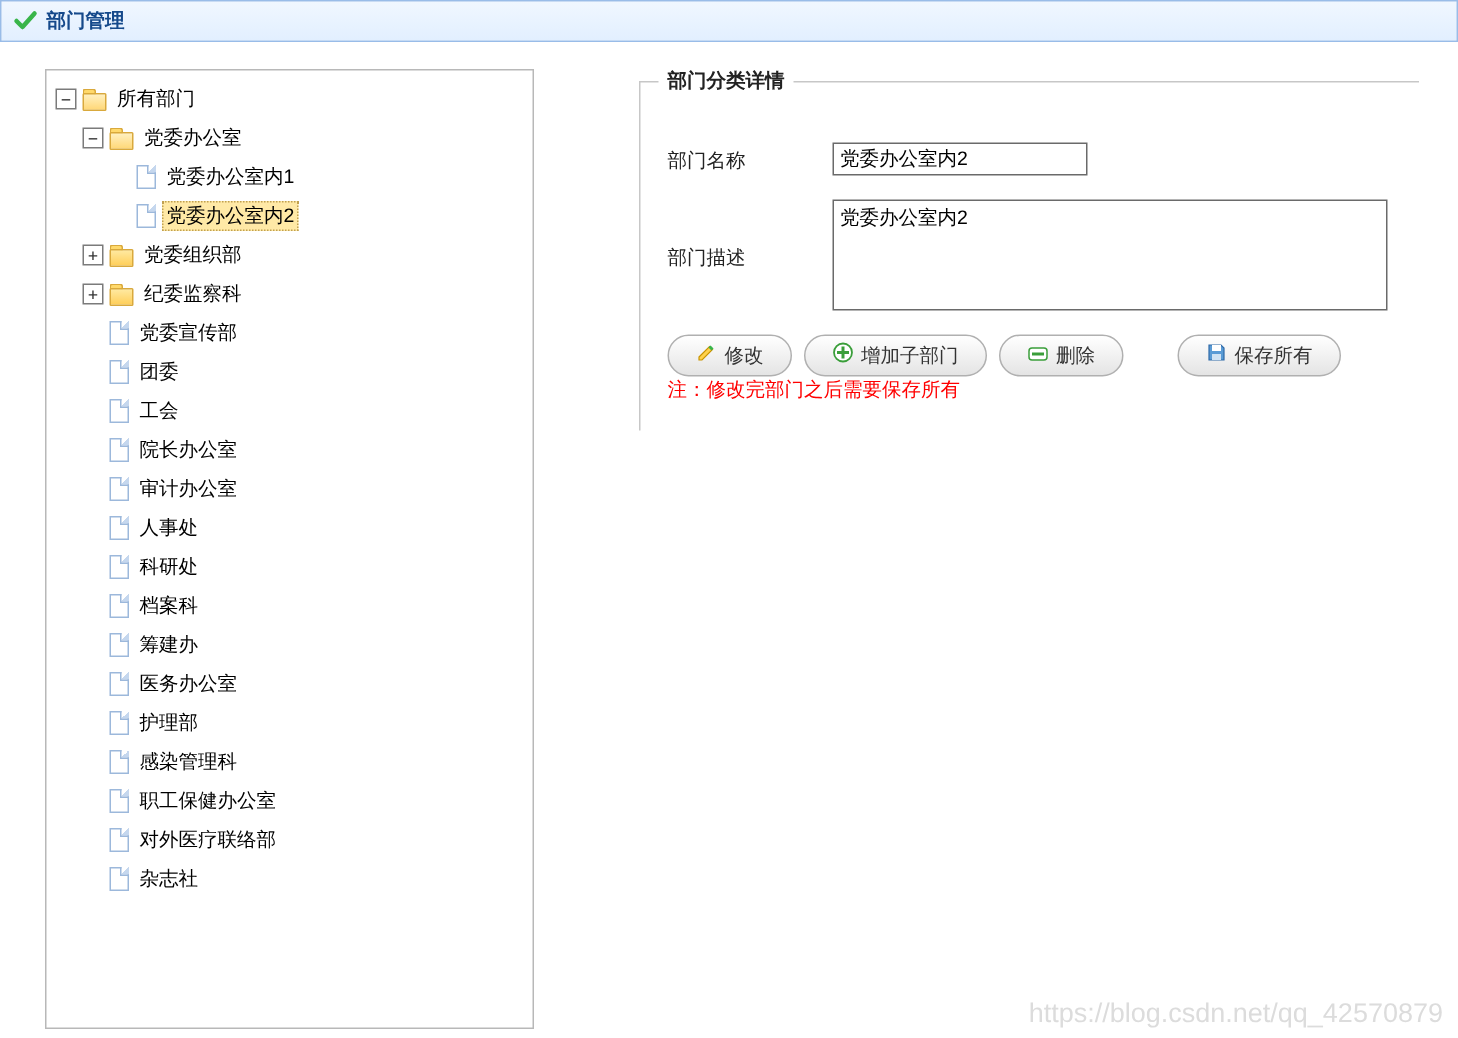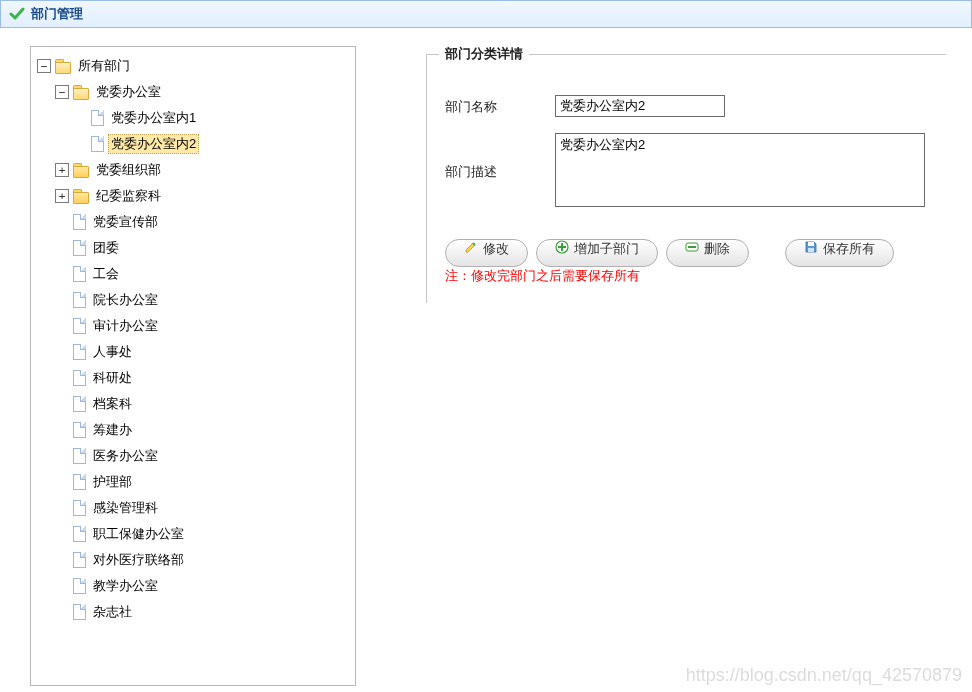--- a/index.html
+++ b/index.html
@@ -171,33 +171,32 @@
   resize: none;
 }
 .btn-row {
   display: flex;
   gap: 8px;
   margin-top: 16px;
   align-items: center;
 }
 .btn {
   display: inline-flex;
-  align-items: flex-start;
+  align-items: center;
   justify-content: center;
   gap: 5px;
   height: 28px;
   padding: 0 18px;
   border: 1px solid #b0b0b0;
   border-radius: 14px;
   background: linear-gradient(#ffffff, #e4e4e4);
   cursor: pointer;
-  font-family: Liberation Serif, serif;
+  font-family: Liberation Mono, monospace;
   font-size: 13px;
   color: #333;
-  margin-top: 16px;
 }
 .btn-spacer { width: 20px; }
 
 .note {
   color: #ff0000;
   margin-top: 0;
   font-size: 13px;
 }
 
 .check-icon svg { display: block; }
@@ -344,26 +343,20 @@
           <span class="indent"></span>
           <span class="toggle-spacer"></span>
           <span class="doc-icon"></span>
           <span class="node-label">职工保健办公室</span>
         </div>
         <div class="tree-node">
           <span class="indent"></span>
           <span class="toggle-spacer"></span>
           <span class="doc-icon"></span>
           <span class="node-label">对外医疗联络部</span>
-        </div>
-        <div class="tree-node">
-          <span class="indent"></span>
-          <span class="toggle-spacer"></span>
-          <span class="doc-icon"></span>
-          <span class="node-label">教学办公室</span>
         </div>
         <div class="tree-node">
           <span class="indent"></span>
           <span class="toggle-spacer"></span>
           <span class="doc-icon"></span>
           <span class="node-label">杂志社</span>
         </div>
       </div>
   </div>
 

